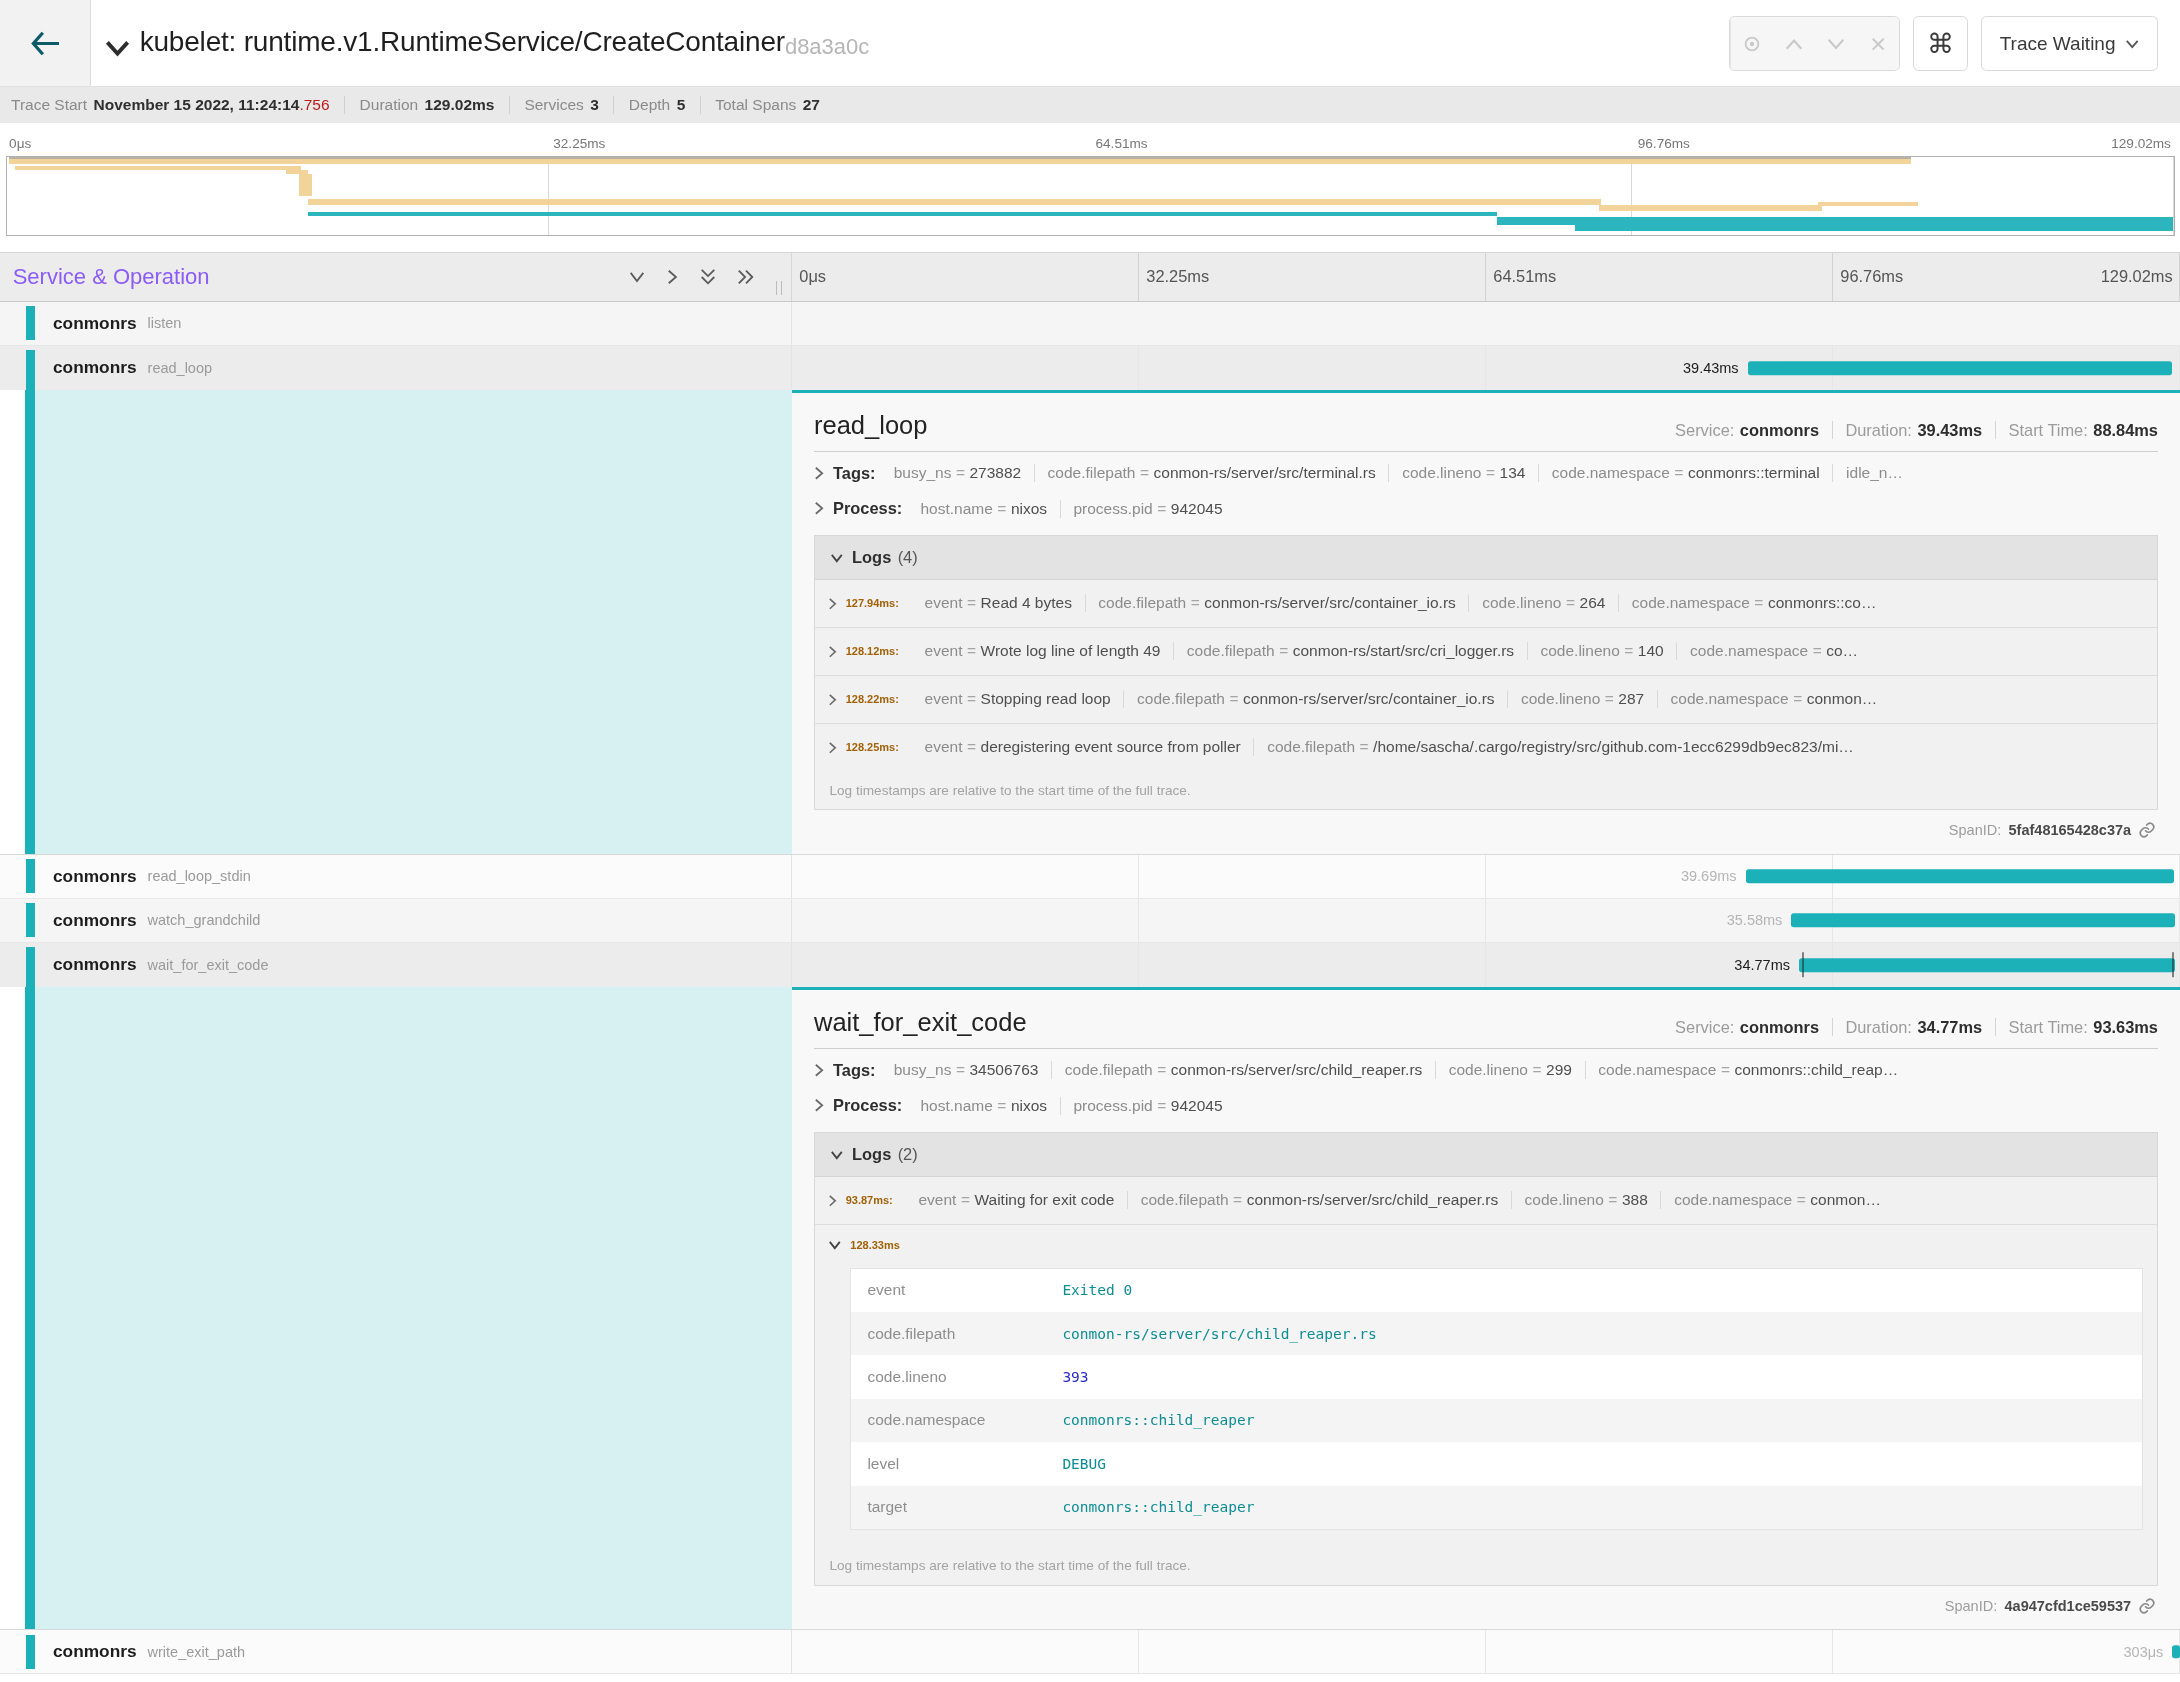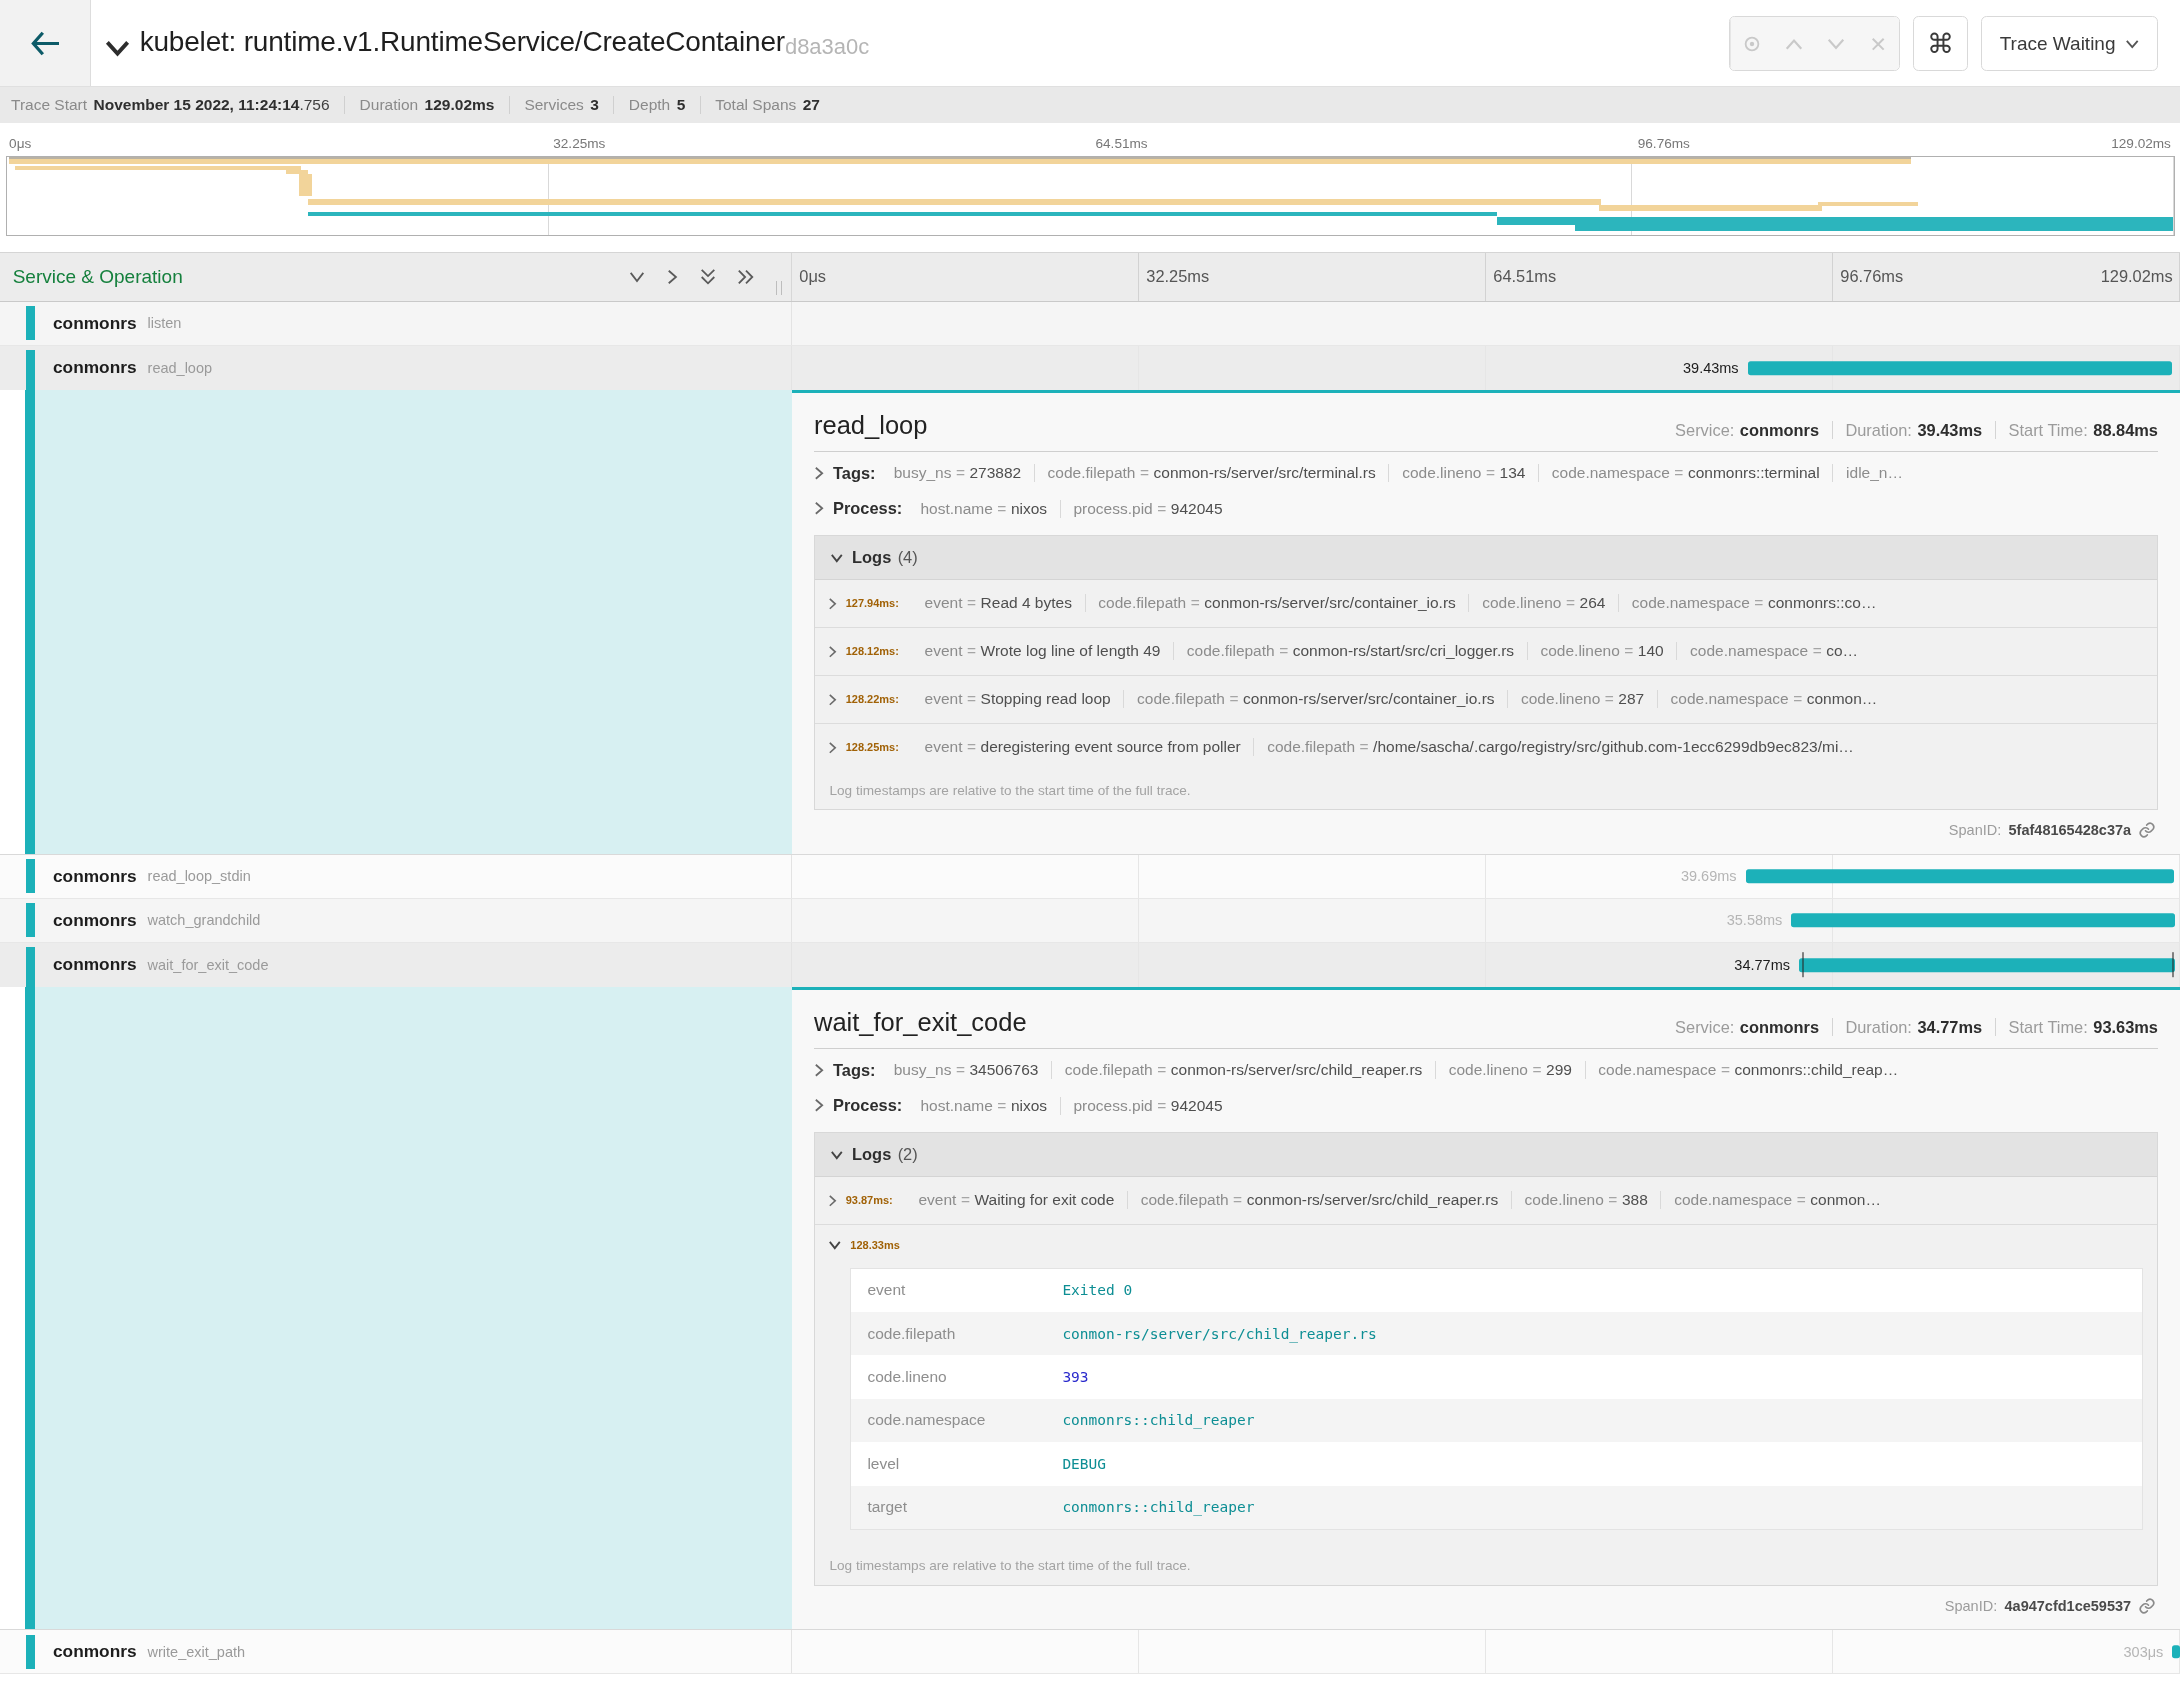--- a/index.html
+++ b/index.html
@@ -26,35 +26,35 @@
   .findbtns{display:flex;background:#f6f6f6;border-left:0.9px solid #e6e6e6;}
   .findbtns .fbtn{width:42px;display:flex;align-items:center;justify-content:center;background:transparent;border:none;color:#c9c9c9;cursor:default;}
   .sqbtn{height:55px;min-width:55px;border:0.9px solid #d9d9d9;border-radius:5.5px;background:#fff;display:flex;align-items:center;justify-content:center;font-size:27px;color:#3a3a3a;cursor:pointer;}
   .ttbtn{height:55px;border:0.9px solid #d9d9d9;border-radius:5.5px;background:#fff;display:flex;align-items:center;gap:9px;padding:0 18px;font-size:19px;color:#3a3a3a;cursor:pointer;}
 
   
   .statsbar{height:36px;background:#e9e9e9;display:flex;align-items:center;padding-left:11px;font-size:15.5px;color:#8a8a8a;}
   .stat{display:flex;align-items:center;}
   .stat + .stat{border-left:0.9px solid #d0d0d0;margin-left:14.5px;padding-left:14.5px;align-items:center;}
   .stat b{color:#2f2f2f;margin-left:6.4px;font-weight:bold;}
-  .stat .suffix{color:#404040;}
+  .stat .suffix{color:#b91c1c;}
 
   
   .minimap{padding:9px 5.5px 16.4px 5.5px;border-bottom:0.9px solid #d5d5d5;background:#fff;}
   .mlabels{position:relative;height:23.6px;font-size:13.6px;color:#777;}
   .mlabels span{position:absolute;top:3.6px;}
   .ml0{left:3.6px;} .ml1{left:calc(25% + 5.5px);} .ml2{left:calc(50% + 5.5px);} .ml3{left:calc(75% + 5.5px);} .ml4{right:3.6px;}
   .mgraph{position:relative;height:80px;border:0.9px solid #b0b0b0;background:#fff;cursor:crosshair;
     background-image:repeating-linear-gradient(90deg, transparent, transparent calc(25% - 0.9px), #d9d9d9 calc(25% - 0.9px), #d9d9d9 25%);}
   .mbar{position:absolute;}
 
   
   .gridhead{height:49px;display:flex;background:#ececec;border-bottom:0.9px solid #c9c9c9;}
   .gh-left{width:792px;display:flex;align-items:center;padding-left:12.7px;border-right:0.9px solid #d7d7d7;position:relative;}
-  .gh-title{font-size:19px;color:#15803d;}
+  .gh-title{font-size:22px;color:#8b5cf6;}
   .gh-icons{position:absolute;right:36px;display:flex;gap:20px;align-items:center;}
   .gh-icons svg{display:block;cursor:pointer;}
   .gh-grip{position:absolute;right:9px;bottom:5.5px;width:6.4px;height:14.5px;border-left:1.8px solid #bdbdbd;border-right:1.8px solid #bdbdbd;cursor:col-resize;}
   .gh-right{flex:1;position:relative;font-size:16.4px;color:#555;
     background-image:repeating-linear-gradient(90deg, transparent, transparent calc(25% - 0.9px), #d2d2d2 calc(25% - 0.9px), #d2d2d2 25%);}
   .gh-right span{position:absolute;top:14.5px;}
   .gt0{left:7.3px;} .gt1{left:calc(25% + 7.3px);} .gt2{left:calc(50% + 7.3px);} .gt3{left:calc(75% + 7.3px);} .gt4{right:7.3px;}
 
   
   .srow{height:44px;display:flex;border-bottom:0.9px solid var(--row-border);background:#fbfbfb;cursor:pointer;}

